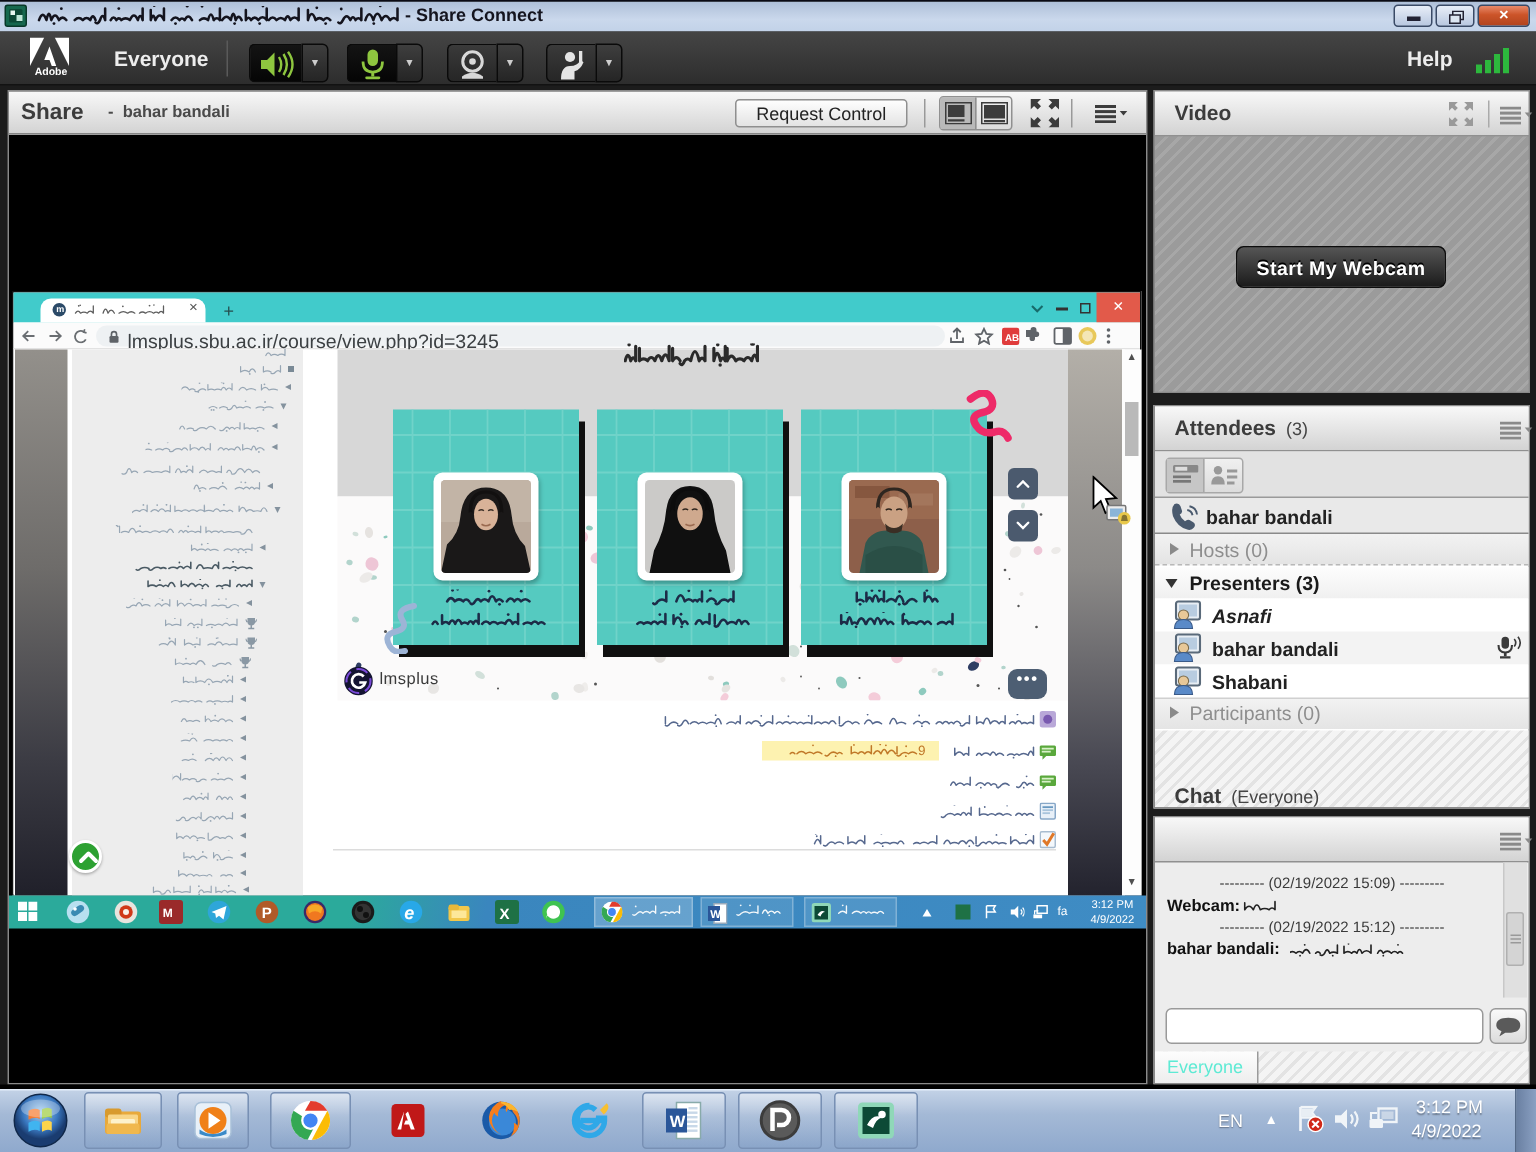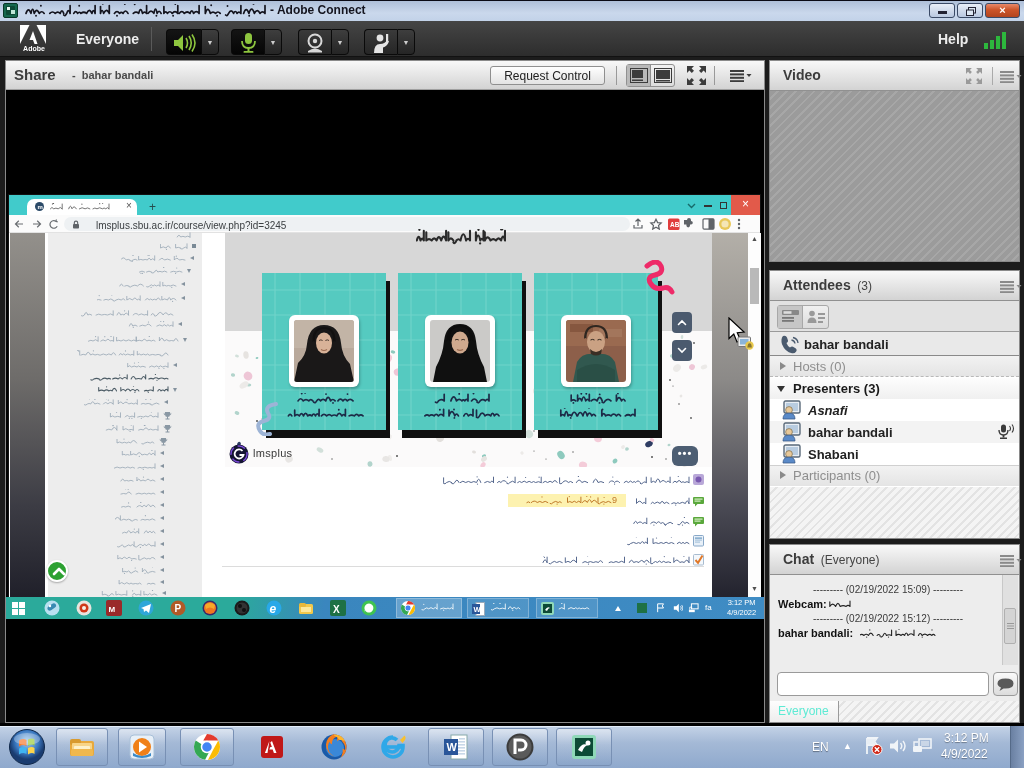--- a/index.html
+++ b/index.html
@@ -25,21 +25,21 @@
         <circle cx="132.4" cy="11.7" r="0.94" fill="#14141e"></circle>
         <circle cx="110.7" cy="0.2" r="0.94" fill="#14141e"></circle>
         <circle cx="93.0" cy="11.7" r="0.94" fill="#14141e"></circle>
         <circle cx="100.8" cy="0.1" r="0.94" fill="#14141e"></circle>
         <circle cx="78.8" cy="-0.3" r="0.94" fill="#14141e"></circle>
         <circle cx="55.2" cy="1.7" r="0.94" fill="#14141e"></circle>
         <circle cx="12.0" cy="11.7" r="0.94" fill="#14141e"></circle>
         <circle cx="16.9" cy="1.8" r="0.94" fill="#14141e"></circle>
       </svg>
     </div>
-    <div class="abs" style="left:270px;top:3px;font-size:12px;font-weight:bold;color:#14141e">- Adobe Connect</div>
+    <div class="abs" style="left:270px;top:3px;font-size:12px;font-weight:bold;color:#14141e">- Share Connect</div>
     <div class="abs" style="left:929px;top:3px;width:26px;height:15px;background:linear-gradient(#e8eef8,#b9c8e0);border:1px solid #3a4a66;border-radius:3px;text-align:center;line-height:13px;font-size:9px;font-weight:bold;color:#223">
       <div class="abs" style="left:8px;top:7px;width:9px;height:3px;background:#223"></div>
     </div>
     <div class="abs" style="left:957px;top:3px;width:26px;height:15px;background:linear-gradient(#e8eef8,#b9c8e0);border:1px solid #3a4a66;border-radius:3px;text-align:center;line-height:13px;font-size:9px;font-weight:bold;color:#223">
       <svg class="abs" style="left:8px;top:3px" width="10" height="9" viewBox="0 0 10 9">
         <rect x="2.5" y="0.5" width="7" height="5.5" fill="#dce6f2" stroke="#223"></rect>
         <rect x="0.5" y="3" width="7" height="5.5" fill="#dce6f2" stroke="#223"></rect>
       </svg>
     </div>
     <div class="abs" style="left:985px;top:3px;width:35px;height:15px;background:linear-gradient(#e8896a,#cc5429 45%,#b2441e);border:1px solid #3a4a66;border-radius:3px;text-align:center;line-height:13px;font-size:9px;font-weight:bold;color:#223"><span style="color:#fff;font-size:11px">×</span></div>
@@ -167,21 +167,21 @@
         <path d="M42.5,0.5 l-0.7,1.9 1.9,0.5" stroke-width="1.1"></path>
       </g>
     </svg>
     <div class="abs" style="left:64px;top:217px;width:566px;height:14px;background:#eef1f3;border-radius:7px"></div>
     <svg class="abs" style="left:72px;top:219.5px" width="8" height="9" viewBox="0 0 8 9">
       <g fill="#5f6368">
         <rect x="1" y="4" width="6" height="4.5" rx="0.8"></rect>
         <path d="M2.3,4 v-1.2 a1.7,1.7 0 0 1 3.4,0 V4" fill="none" stroke="#5f6368" stroke-width="1.1"></path>
       </g>
     </svg>
-    <div class="abs" style="left:96px;top:219.5px;font-size:10px;color:#3c4043">lmsplus.sbu.ac.ir/course/view.php?id=3245</div>
+    <div class="abs" style="left:85px;top:219.5px;font-size:13px;color:#3c4043">lmsplus.sbu.ac.ir/course/view.php?id=3245</div>
     <svg class="abs" style="left:633px;top:218px" width="120" height="12" viewBox="0 0 120 12">
 <g fill="none" stroke="#5f6368" stroke-width="1.2">
 <path d="M1,7 v3 h8 v-3 M5,8 V1 M2.5,3.5 L5,1 l2.5,2.5"></path>
 <path d="M23,1.2 l1.6,3.4 3.6,0.4 -2.7,2.5 0.8,3.6 -3.3,-1.9 -3.3,1.9 0.8,-3.6 -2.7,-2.5 3.6,-0.4 Z"></path>
       </g>
 <rect x="35" y="0.5" width="11.5" height="11.5" rx="1.5" fill="#e03c3c"></rect>
       <text x="37" y="9" font-size="6.5" fill="#fff" font-weight="bold">AB</text>
 <path d="M60,2 a1.8,1.8 0 0 1 0,3.6 h-1 v1 a1.8,1.8 0 1 1 -3.6,0 v-1 h-2.4 v-4.6 h3 a1.8,1.8 0 0 1 4,0 Z" transform="translate(-2,1)" fill="#5f6368"></path>
 <g>
         <rect x="70" y="0.8" width="11" height="10.4" rx="1.2" fill="none" stroke="#5f6368" stroke-width="1.2"></rect>
@@ -988,20 +988,21 @@
     <svg class="abs" style="left:1000px;top:71px" width="22" height="12" viewBox="0 0 22 12">
       <g fill="#8a8a8a">
         <rect x="0" y="0" width="14" height="2"></rect>
         <rect x="0" y="3.4" width="14" height="2"></rect>
         <rect x="0" y="6.8" width="14" height="2"></rect>
         <rect x="0" y="10.2" width="14" height="2"></rect>
         <path d="M16.5,4 h5 l-2.5,3 Z"></path>
       </g>
     </svg>
     <div class="abs" style="left:770px;top:91px;width:249px;height:170px;background:repeating-linear-gradient(135deg,#9b9b9b 0px,#9b9b9b 4.5px,#a7a7a7 4.5px,#a7a7a7 6.5px)"></div>
+    <div class="abs" style="left:824px;top:164px;width:140px;height:28px;background:linear-gradient(#555,#1b1b1b);border-radius:5px;border:1px solid #0d0d0d;color:#fff;font-weight:bold;font-size:13px;text-align:center;line-height:27px;letter-spacing:0.3px;text-shadow:0 -1px 0 #000">Start My Webcam</div>
     <div class="abs" style="left:769px;top:270px;width:251px;height:269px;background:#fff;border:1px solid #8a8a8a"></div>
     <div class="abs" style="left:770px;top:271px;width:249px;height:30px;background:linear-gradient(#f8f8f8,#d3d3d3);border-bottom:1px solid #909090"></div>
     <div class="abs" style="left:783px;top:277px;font-size:14px;font-weight:bold;color:#3c3c3c">Attendees<span style="font-weight:normal;font-size:12px;color:#444">&nbsp; (3)</span></div>
     <svg class="abs" style="left:1000px;top:281px" width="22" height="12" viewBox="0 0 22 12">
       <g fill="#8a8a8a">
         <rect x="0" y="0" width="14" height="2"></rect>
         <rect x="0" y="3.4" width="14" height="2"></rect>
         <rect x="0" y="6.8" width="14" height="2"></rect>
         <rect x="0" y="10.2" width="14" height="2"></rect>
         <path d="M16.5,4 h5 l-2.5,3 Z"></path>
@@ -1069,21 +1070,21 @@
 <circle cx="8" cy="10" r="3.4" fill="#e8c898" stroke="#7a6a4a" stroke-width="0.7"></circle>
 <path d="M2,19 q0,-6 6,-6 q6,0 6,6 Z" fill="#5a8ac8" stroke="#3a5a88" stroke-width="0.8"></path>
       </svg></div>
     <div class="abs" style="left:808px;top:447px;font-size:13px;font-weight:bold;color:#222;">Shabani</div>
     <div class="abs" style="left:770px;top:465px;width:249px;height:21px;background:linear-gradient(#f2f2f2,#e4e4e4);border-top:1px solid #d0d0d0"></div>
     <div class="abs" style="left:780px;top:471px;width:0;height:0;border-top:4px solid transparent;border-bottom:4px solid transparent;border-left:6px solid #8a8a8a"></div>
     <div class="abs" style="left:793px;top:468px;font-size:13px;color:#8e8e8e">Participants (0)</div>
     <div class="abs" style="left:770px;top:487px;width:249px;height:51px;background:repeating-linear-gradient(135deg,#f4f4f4 0px,#f4f4f4 4px,#e3e3e3 4px,#e3e3e3 6px)"></div>
     <div class="abs" style="left:769px;top:544px;width:251px;height:179px;background:#ededed;border:1px solid #8a8a8a"></div>
     <div class="abs" style="left:770px;top:545px;width:249px;height:30px;background:linear-gradient(#f8f8f8,#d3d3d3);border-bottom:1px solid #909090"></div>
-    <div class="abs" style="left:783px;top:551px;font-size:14px;font-weight:bold;color:#3c3c3c">Chat<span style="font-weight:normal;font-size:12px;color:#444">&nbsp; (Everyone)</span></div>
+    <div class="abs" style="left:783px;top:522px;font-size:14px;font-weight:bold;color:#3c3c3c">Chat<span style="font-weight:normal;font-size:12px;color:#444">&nbsp; (Everyone)</span></div>
     <svg class="abs" style="left:1000px;top:555px" width="22" height="12" viewBox="0 0 22 12">
       <g fill="#8a8a8a">
         <rect x="0" y="0" width="14" height="2"></rect>
         <rect x="0" y="3.4" width="14" height="2"></rect>
         <rect x="0" y="6.8" width="14" height="2"></rect>
         <rect x="0" y="10.2" width="14" height="2"></rect>
         <path d="M16.5,4 h5 l-2.5,3 Z"></path>
       </g>
     </svg>
     <div class="abs" style="left:813px;top:584px;font-size:10px;color:#3a3a3a">--------- (02/19/2022 15:09) ---------</div>

